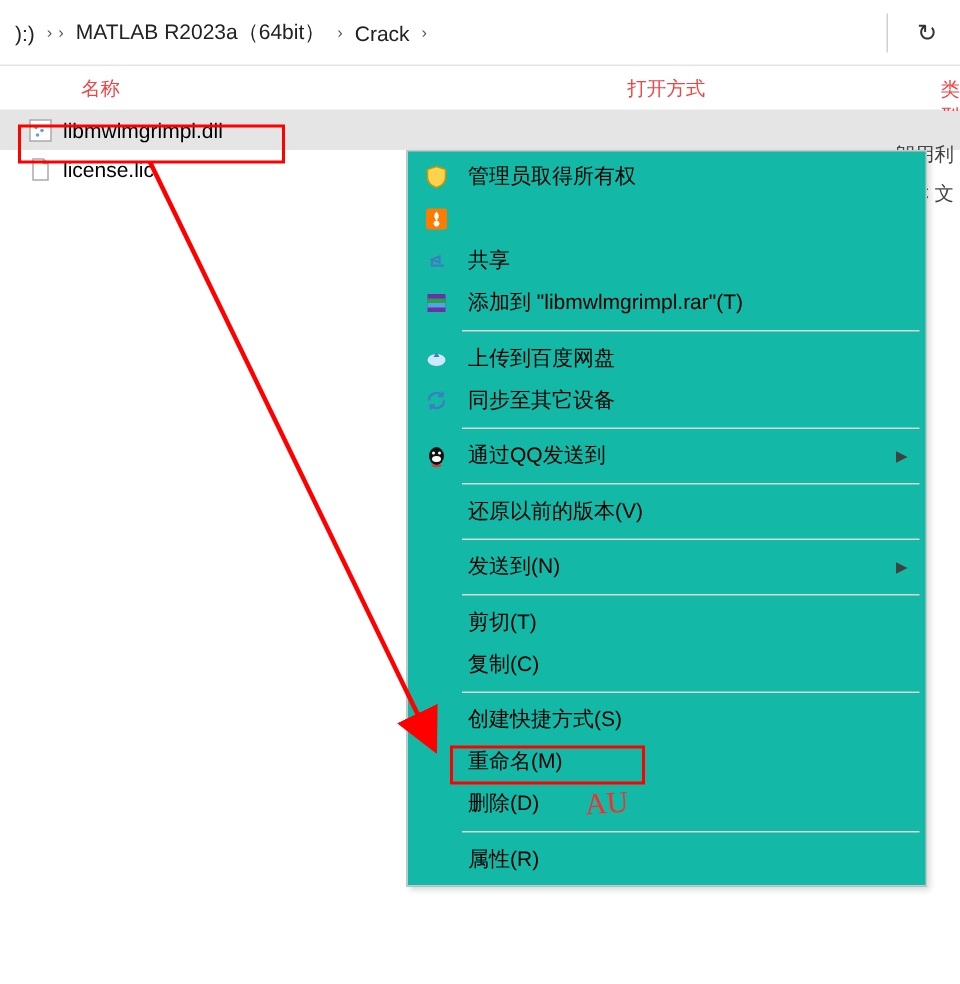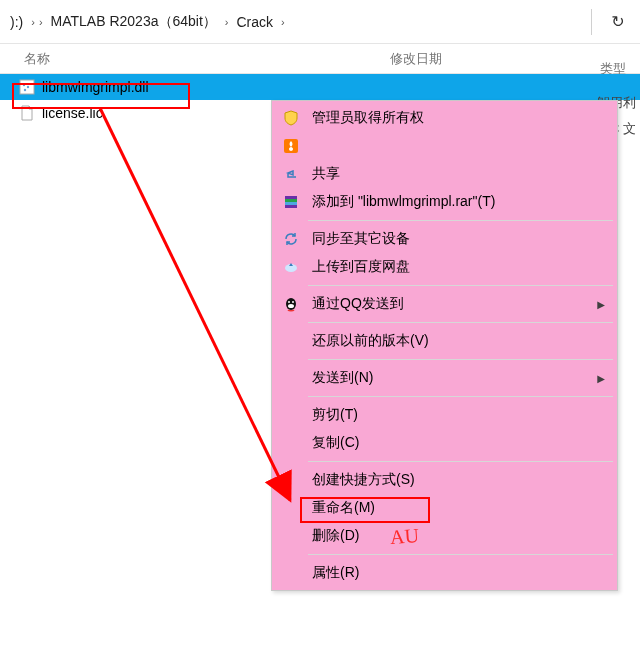--- a/index.html
+++ b/index.html
@@ -52,34 +52,35 @@
     justify-content: center;
     font-size: 16px;
     color: #333;
   }
   .columns-header {
     height: 30px;
     display: flex;
     align-items: center;
     border-bottom: 1px solid #e5e5e5;
     font-size: 13px;
-    color: #737373;
+    color: #ef4444;
+    padding-left: 30px;
   }
   .col-name { width: 390px; padding-left: 24px; }
   .col-date { width: 210px; }
   .col-type { flex: 1; margin-top: 20px; }
   .file-list { position: relative; }
   .file-row {
     height: 26px;
     display: flex;
     align-items: center;
     padding-left: 18px;
     font-size: 14px;
   }
-  .file-row.selected { background: #0ea5e9; }
+  .file-row.selected { background: #e5e5e5; }
   .file-icon {
     width: 18px;
     height: 18px;
     margin-right: 6px;
     display: flex;
     align-items: center;
     justify-content: center;
   }
   .redbox {
     position: absolute;
@@ -88,21 +89,21 @@
   }
   .arrow-svg {
     position: absolute;
     pointer-events: none;
   }
   .ctx-menu {
     position: absolute;
     left: 271px;
     top: 100px;
     width: 347px;
-    background: #f9a8d4;
+    background: #14b8a6;
     border: 1px solid #c8c8c8;
     box-shadow: 2px 2px 4px rgba(0,0,0,0.15);
     padding: 3px 2px;
     font-size: 14px;
   }
   .ctx-item {
     height: 28px;
     display: flex;
     align-items: center;
     padding-left: 38px;
@@ -159,21 +160,21 @@
     <span class="bc-sep">›</span>
   </div>
   <div class="tb-divider"></div>
   <div class="refresh-btn">
     <span>↻</span>
   </div>
 </div>
 
 <div class="columns-header">
   <div class="col-name">名称</div>
-  <div class="col-date">修改日期</div>
+  <div class="col-date">打开方式</div>
   <div class="col-type">类型</div>
 </div>
 
 <div class="file-list">
   <div class="file-row selected">
     <span class="file-icon">
       <svg width="16" height="16" viewBox="0 0 16 16">
           <rect x="1" y="1" width="14" height="14" fill="#fff" stroke="#aaa"></rect>
           <circle cx="5" cy="6" r="1.2" fill="#6aa0d8"></circle>
           <circle cx="9" cy="8" r="1.2" fill="#6aa0d8"></circle>
@@ -228,34 +229,34 @@
           <rect x="2" y="5" width="12" height="3" fill="#27a24a"></rect>
           <rect x="2" y="8" width="12" height="3" fill="#4fa6e0"></rect>
         </svg>
     </span>
     <span>添加到 "libmwlmgrimpl.rar"(T)</span>
   </div>
   <div class="ctx-sep"></div>
   <div class="ctx-item">
     <span class="ctx-icon">
       <svg width="16" height="16" viewBox="0 0 16 16">
+          <ellipse cx="8" cy="9" rx="6" ry="4" fill="#cfe7ff"></ellipse>
+          <path d="M8 4l2 3H6z" fill="#3a7fbf"></path>
+        </svg>
+    </span>
+    <span>上传到百度网盘</span>
+  </div>
+  <div class="ctx-item">
+    <span class="ctx-icon">
+      <svg width="16" height="16" viewBox="0 0 16 16">
           <path d="M3 8a5 5 0 019-3M13 8a5 5 0 01-9 3" fill="none" stroke="#3a7fbf" stroke-width="1.5"></path>
           <path d="M12 2v3h-3M4 14v-3h3" fill="none" stroke="#3a7fbf" stroke-width="1.5"></path>
         </svg>
     </span>
     <span>同步至其它设备</span>
-  </div>
-  <div class="ctx-item">
-    <span class="ctx-icon">
-      <svg width="16" height="16" viewBox="0 0 16 16">
-          <ellipse cx="8" cy="9" rx="6" ry="4" fill="#cfe7ff"></ellipse>
-          <path d="M8 4l2 3H6z" fill="#3a7fbf"></path>
-        </svg>
-    </span>
-    <span>上传到百度网盘</span>
   </div>
   <div class="ctx-sep"></div>
   <div class="ctx-item">
     <span class="ctx-icon">
       <svg width="16" height="16" viewBox="0 0 16 16">
           <ellipse cx="8" cy="8" rx="5" ry="6" fill="#111"></ellipse>
           <ellipse cx="8" cy="10" rx="3" ry="2" fill="#fff"></ellipse>
           <circle cx="6" cy="6" r="1" fill="#fff"></circle>
           <circle cx="10" cy="6" r="1" fill="#fff"></circle>
           <path d="M5 14c1 1 5 1 6 0" stroke="#e33" stroke-width="1.6" fill="none"></path>

